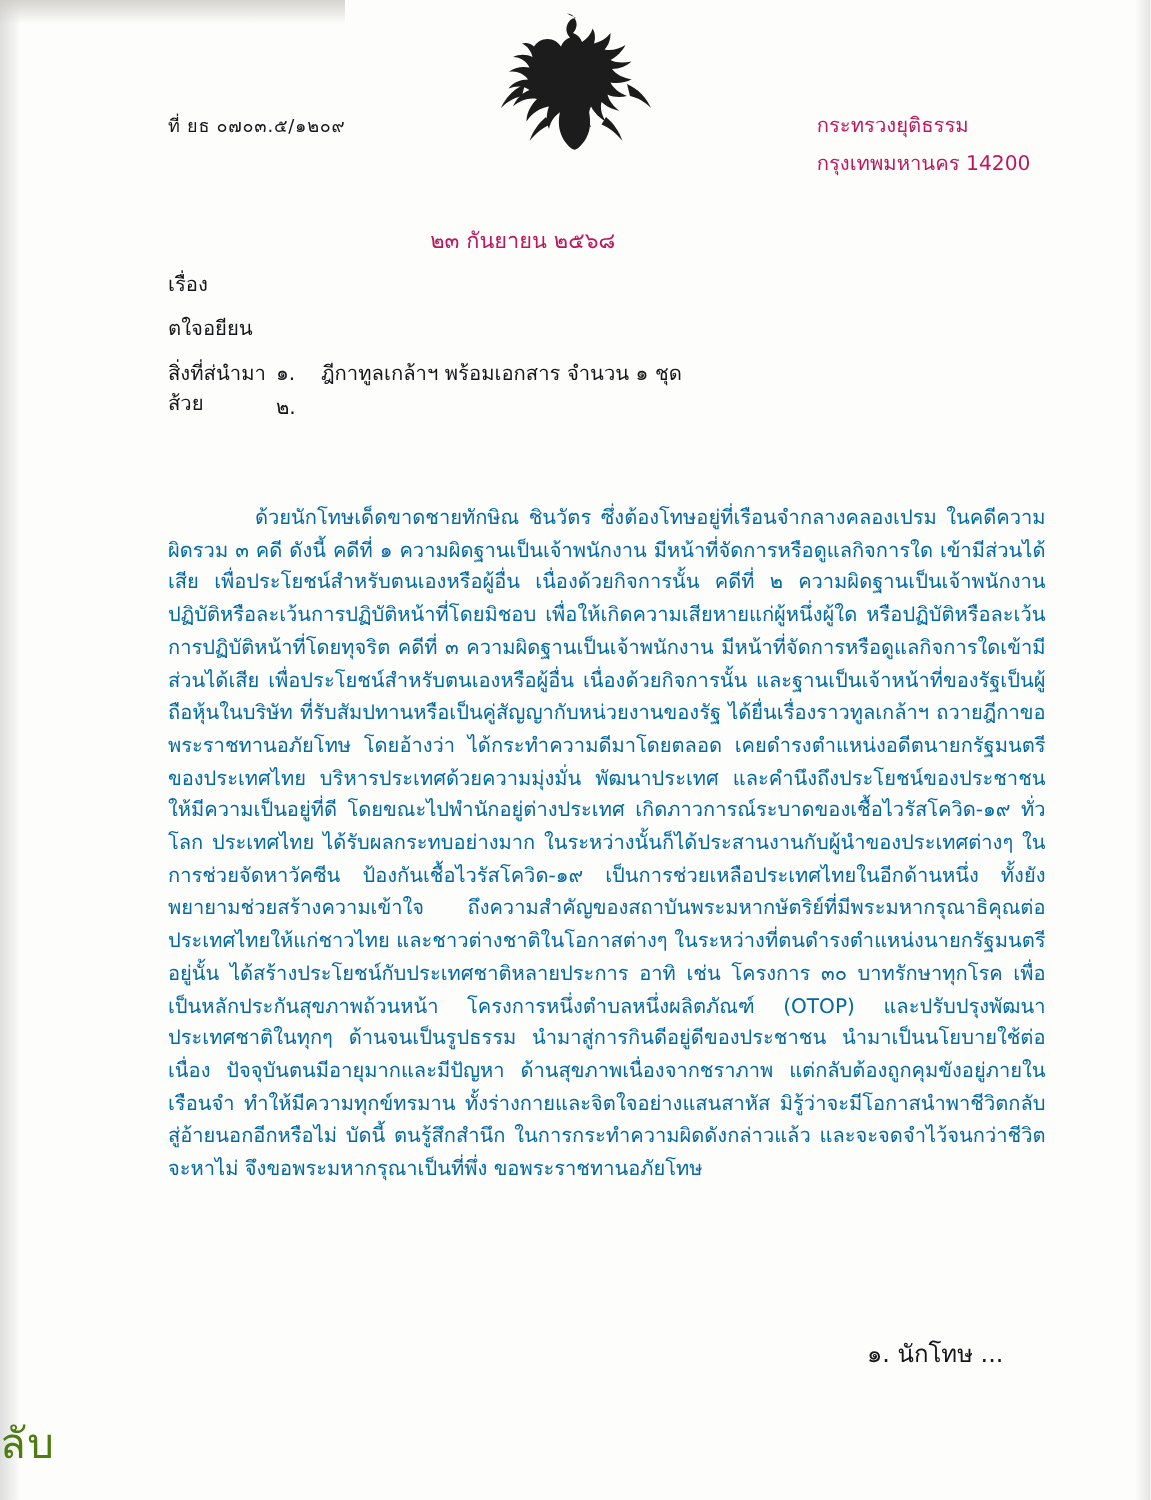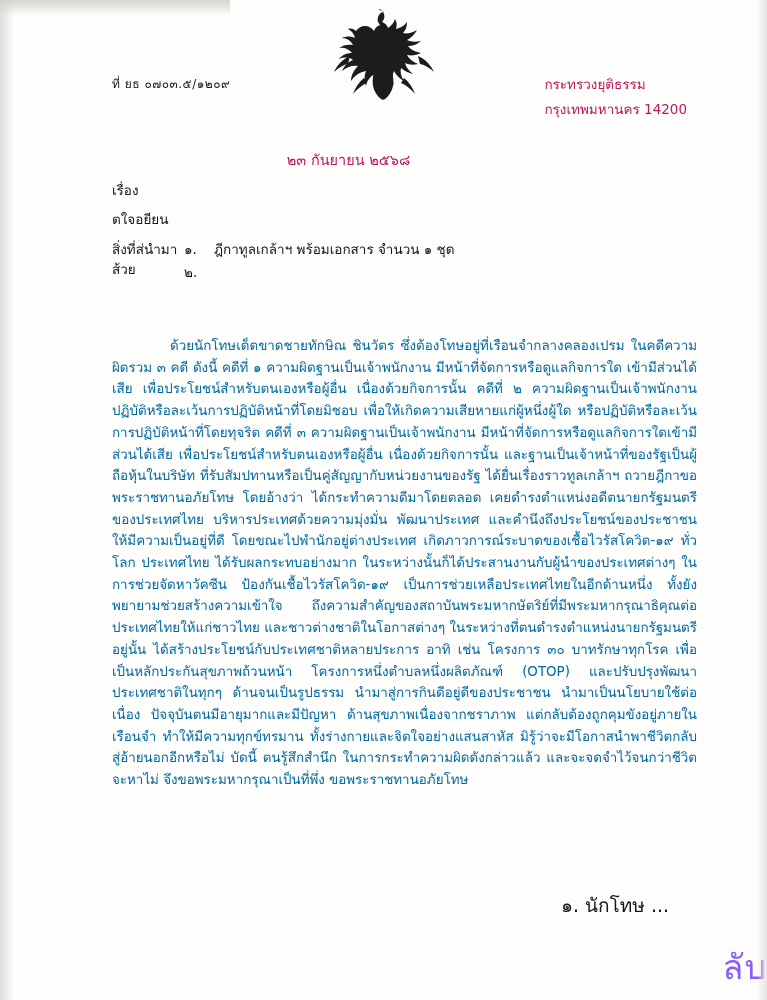--- a/index.html
+++ b/index.html
@@ -134,32 +134,32 @@
   .para {
     margin: 0 0 2px 0;
   }
   .para.indent { text-indent: 58px; }
   .para.block2 { margin-top: 10px; }
 
   .footer-note {
     position: absolute;
     right: 98px;
     top: 890px;
-    font-size: 19px;
+    font-size: 16px;
     color: #15161a;
   }
 
   .stamp {
     position: absolute;
     left: 0;
     right: 0;
     top: 940px;
-    text-align: right;
-    font-size: 34px;
-    color: #8b5cf6;
+    text-align: left;
+    font-size: 28px;
+    color: #4d7c0f;
     letter-spacing: 1px;
   }
 </style>
 </head>
 <body>
 
 <div class="page">
 
   <div class="smudge"></div>
 

